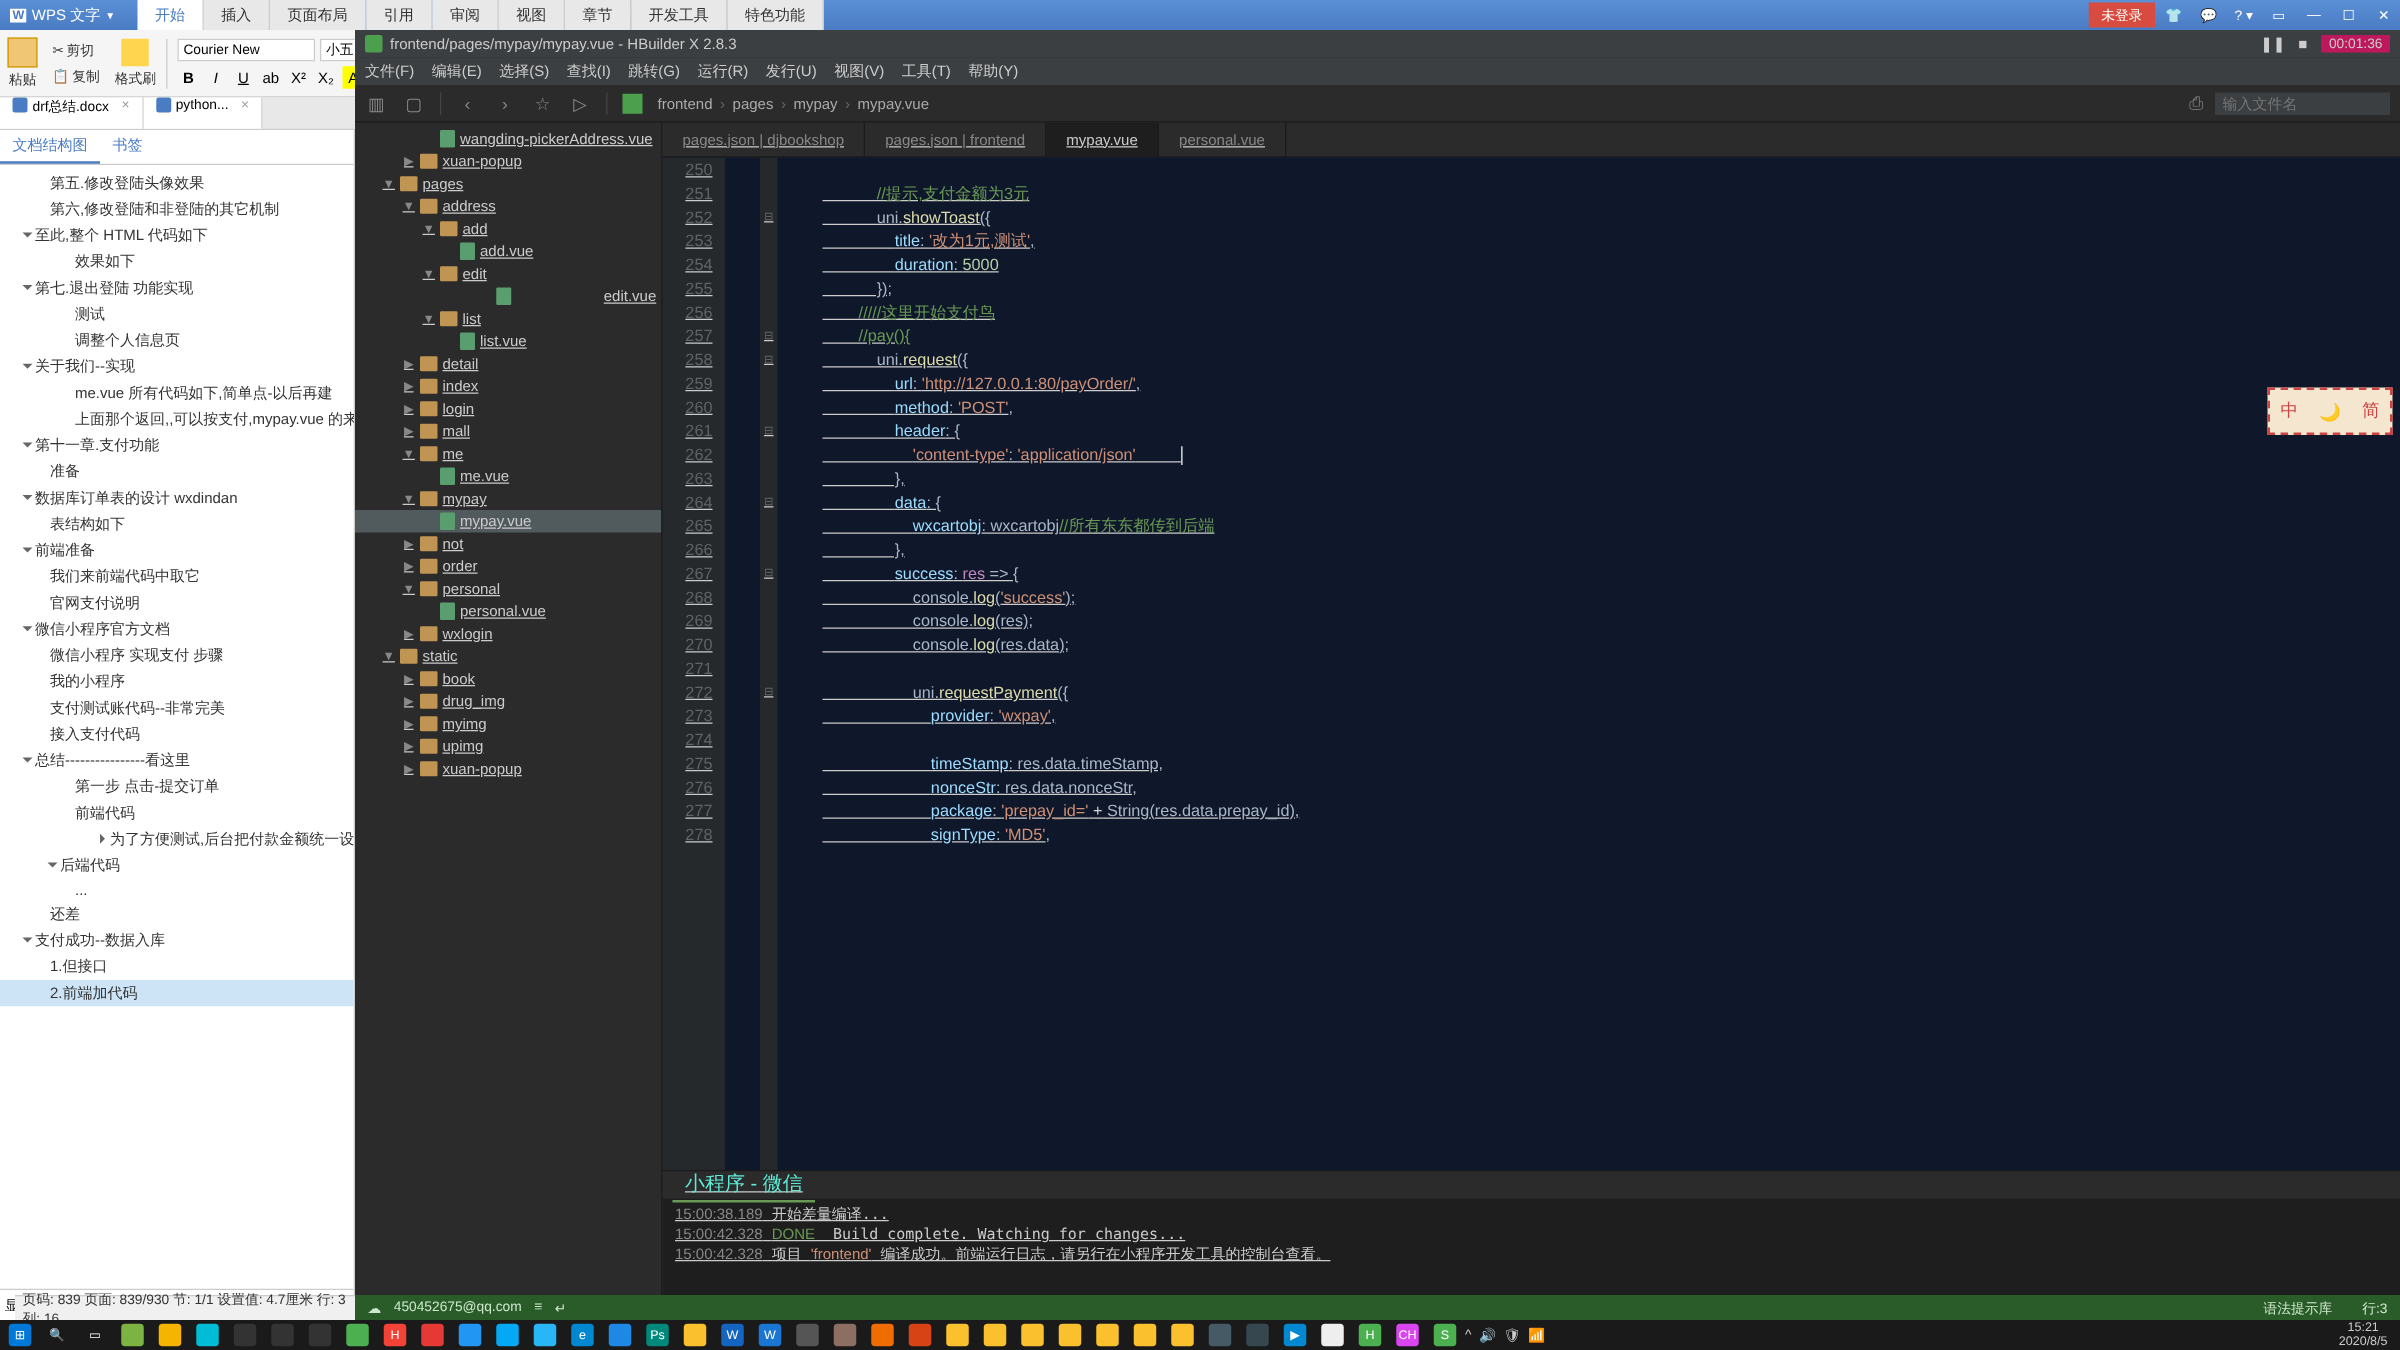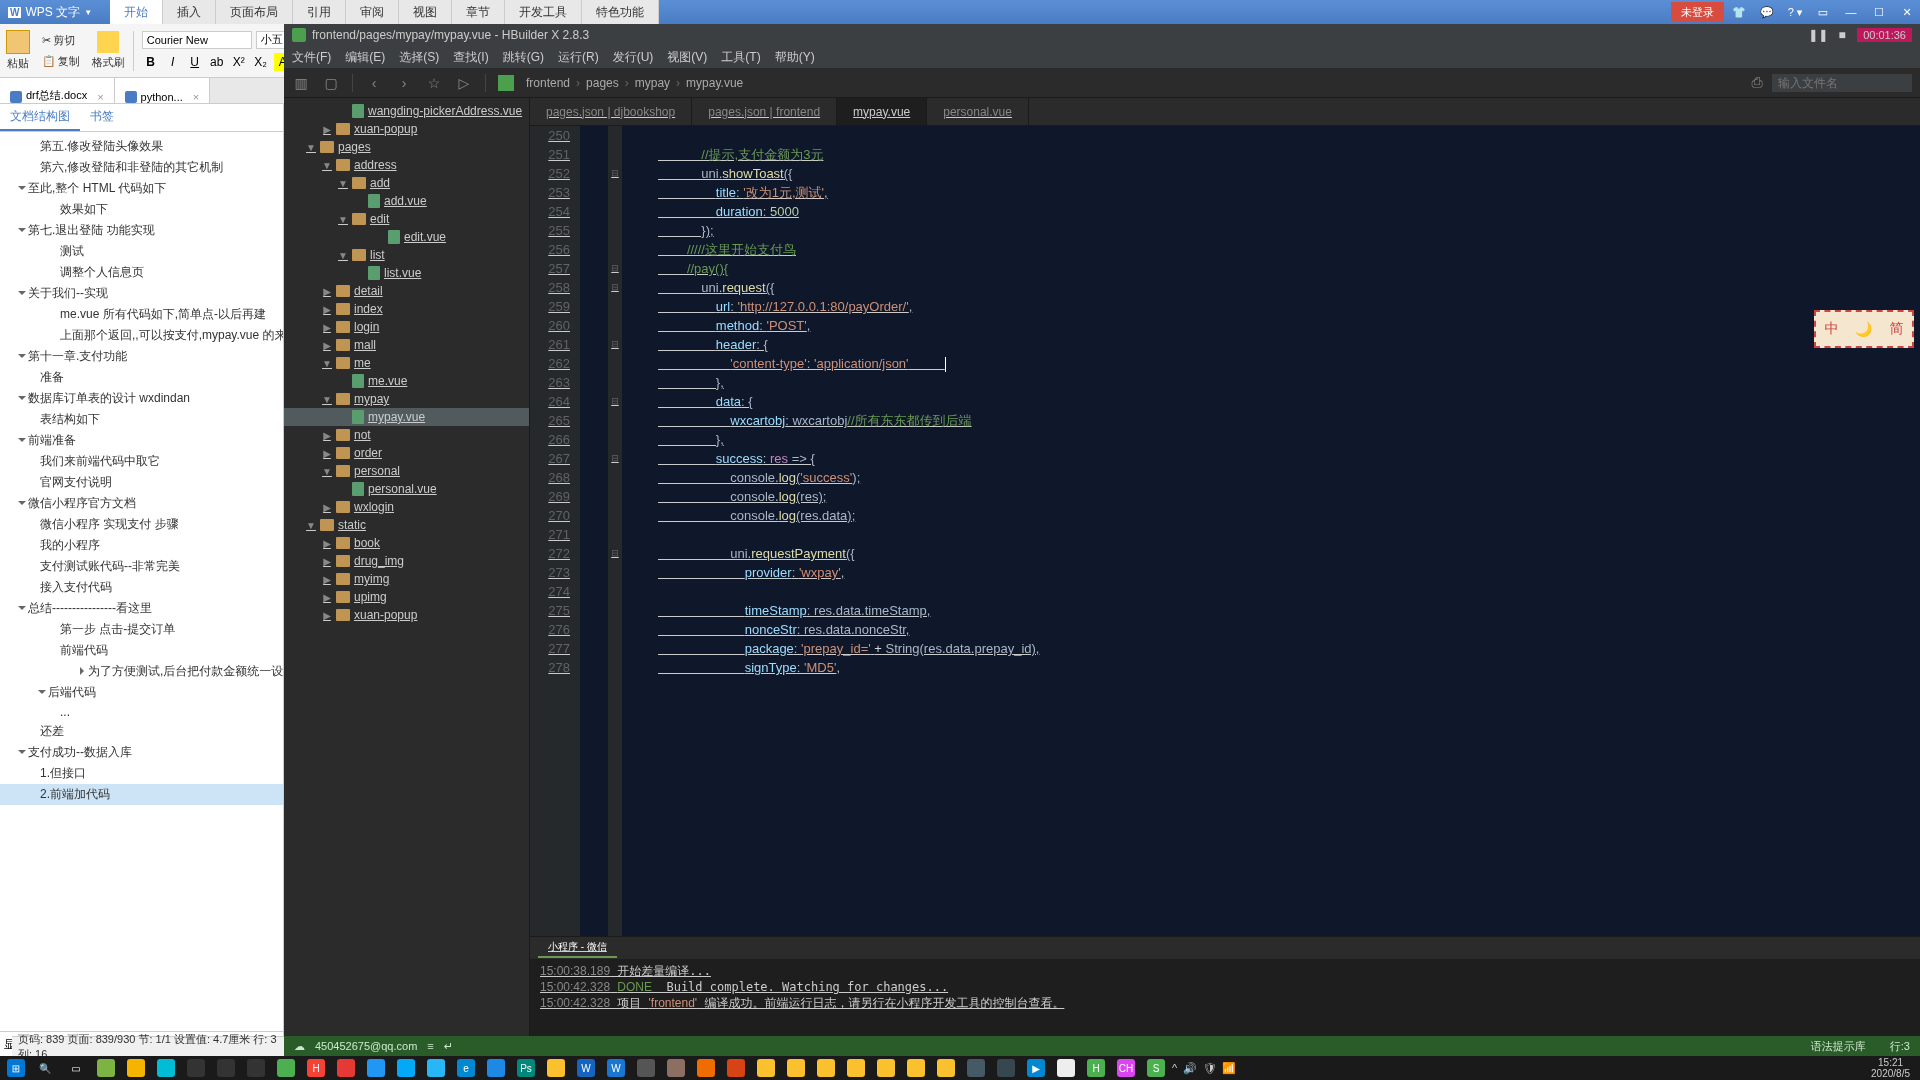--- a/index.html
+++ b/index.html
@@ -19,21 +19,21 @@
 .wps-ribbon { height:54px; background:#f5f5f5; border-bottom:1px solid #ccc; display:flex; align-items:center; padding:0 6px; gap:8px; }
 .ribbon-group { display:flex; flex-direction:column; align-items:center; gap:2px; font-size:11px; color:#333; }
 .ribbon-btn { display:flex; align-items:center; gap:2px; font-size:11px; color:#333; padding:2px 4px; }
 .ribbon-sep { width:1px; height:40px; background:#ccc; }
 .font-select { border:1px solid #ccc; padding:1px 4px; font-size:11px; background:#fff; }
 .fmt-row { display:flex; gap:4px; }
 .fmt-btn { width:18px; height:18px; display:flex; align-items:center; justify-content:center; font-size:12px; border:1px solid transparent; }
 
 
 .doc-tabs { height:26px; background:#e8e8e8; display:flex; align-items:center; border-bottom:1px solid #ccc; }
-.doc-tab { padding:0 10px; height:100%; display:flex; align-items:flex-end; gap:4px; font-size:11px; background:#fff; border-right:1px solid #ccc; }
+.doc-tab { padding:0 10px; height:100%; display:flex; align-items:flex-start; gap:4px; font-size:11px; background:#fff; border-right:1px solid #ccc; }
 .doc-tab-icon { width:12px; height:12px; background:#4a7cc4; border-radius:2px; }
 
 
 .wps-body { display:flex; height:calc(100% - 128px); }
 .wps-nav { width:284px; background:#fff; border-right:1px solid #ccc; display:flex; flex-direction:column; }
 .nav-tabs { display:flex; border-bottom:1px solid #ccc; font-size:12px; }
 .nav-tab { padding:4px 10px; color:#4a7cc4; }
 .nav-tab.active { border-bottom:2px solid #4a7cc4; }
 .outline { flex:1; overflow:auto; font-size:12px; padding:4px 0; }
 .outline-item { padding:2px 4px 2px 30px; color:#333; white-space:nowrap; cursor:pointer; }
@@ -86,21 +86,21 @@
 .code .c-str { color:#ce9178; }
 .code .c-func { color:#dcdcaa; }
 .code .c-num { color:#b5cea8; }
 .code .c-prop { color:#9cdcfe; }
 .code .c-kw { color:#c586c0; }
 .code .c-op { color:#d4d4d4; }
 .cursor-mark { display:inline-block; width:1px; height:15px; background:#fff; vertical-align:middle; }
 
 .console { height:100px; background:#1e1e1e; border-top:1px solid #1a1a1a; font-size:12px; color:#ccc; display:flex; flex-direction:column; }
 .console-tabs { height:22px; display:flex; align-items:center; padding:0 8px; background:#2b2b2b; }
-.console-tab { padding:2px 10px; font-size:10px; color:#ffffff; border-bottom:2px solid #6a9955; }
+.console-tab { padding:2px 10px; font-size:16px; color:#5eead4; border-bottom:2px solid #6a9955; }
 .console-body { flex:1; padding:4px 10px; white-space:pre; font-family:Consolas,monospace; line-height:16px; overflow:hidden; }
 .console-body .ts { color:#888; }
 .console-body .done { color:#6a9955; }
 .console-body .path { color:#ce9178; }
 
 .hb-status { height:20px; background:#2a5c2a; color:#cde8cd; font-size:11px; display:flex; align-items:center; padding:0 10px; gap:10px; }
 .hb-status .right { margin-left:auto; display:flex; gap:24px; }
 
 
 .taskbar { position:absolute; bottom:0; left:0; right:0; height:24px; background:#1a1a1a; display:flex; align-items:center; padding:0 2px; gap:2px; }
@@ -309,21 +309,21 @@
         <div class="tree-item" style="padding-left: 70px;">
           <span class="tree-arrow"></span>
           <div class="vue-ico"></div>
           <span>add.vue</span>
         </div>
         <div class="tree-item" style="padding-left: 54px;">
           <span class="tree-arrow">▼</span>
           <div class="folder-ico"></div>
           <span>edit</span>
         </div>
-        <div class="tree-item" style="padding-left: 90px;">
+        <div class="tree-item" style="padding-left: 30px; justify-content: space-between;">
           <span class="tree-arrow"></span>
           <div class="vue-ico"></div>
           <span>edit.vue</span>
         </div>
         <div class="tree-item" style="padding-left: 54px;">
           <span class="tree-arrow">▼</span>
           <div class="folder-ico"></div>
           <span>list</span>
         </div>
         <div class="tree-item" style="padding-left: 70px;">

